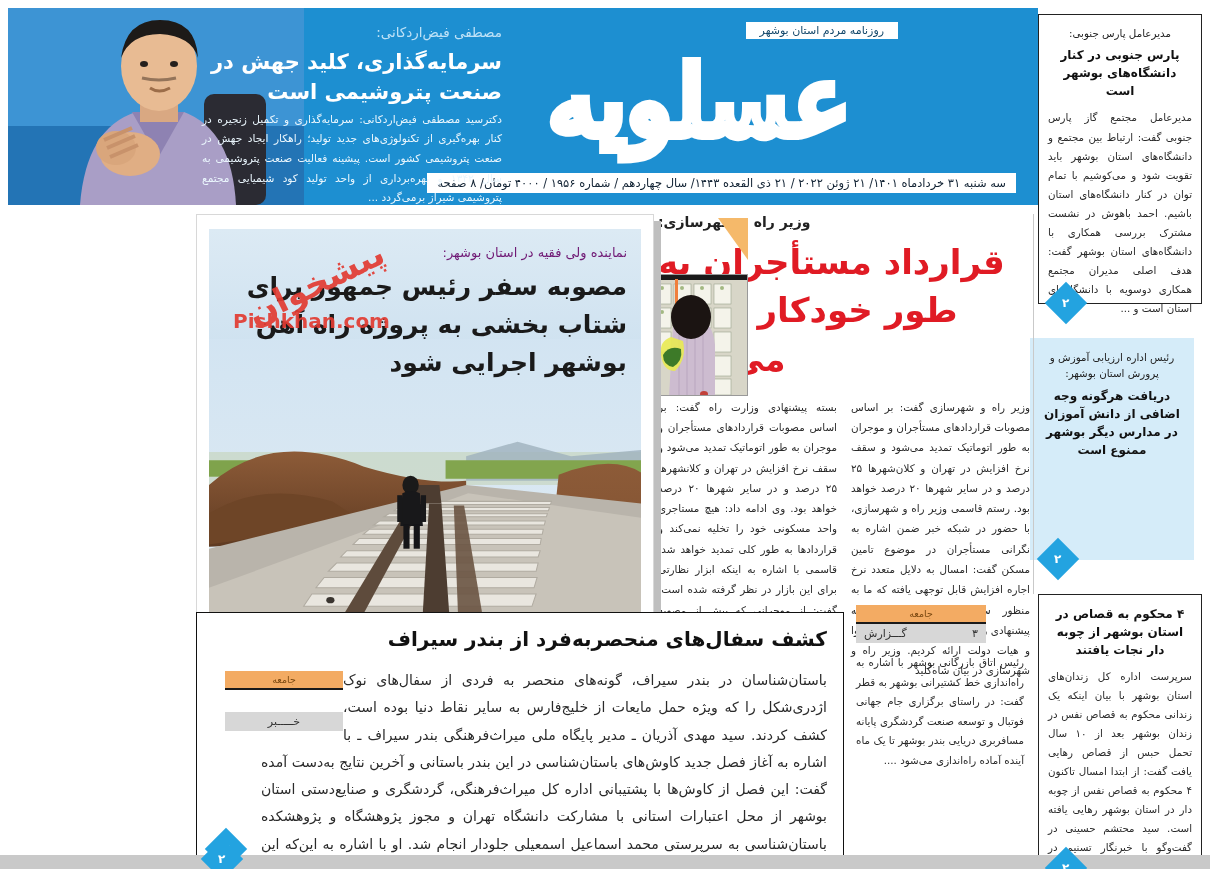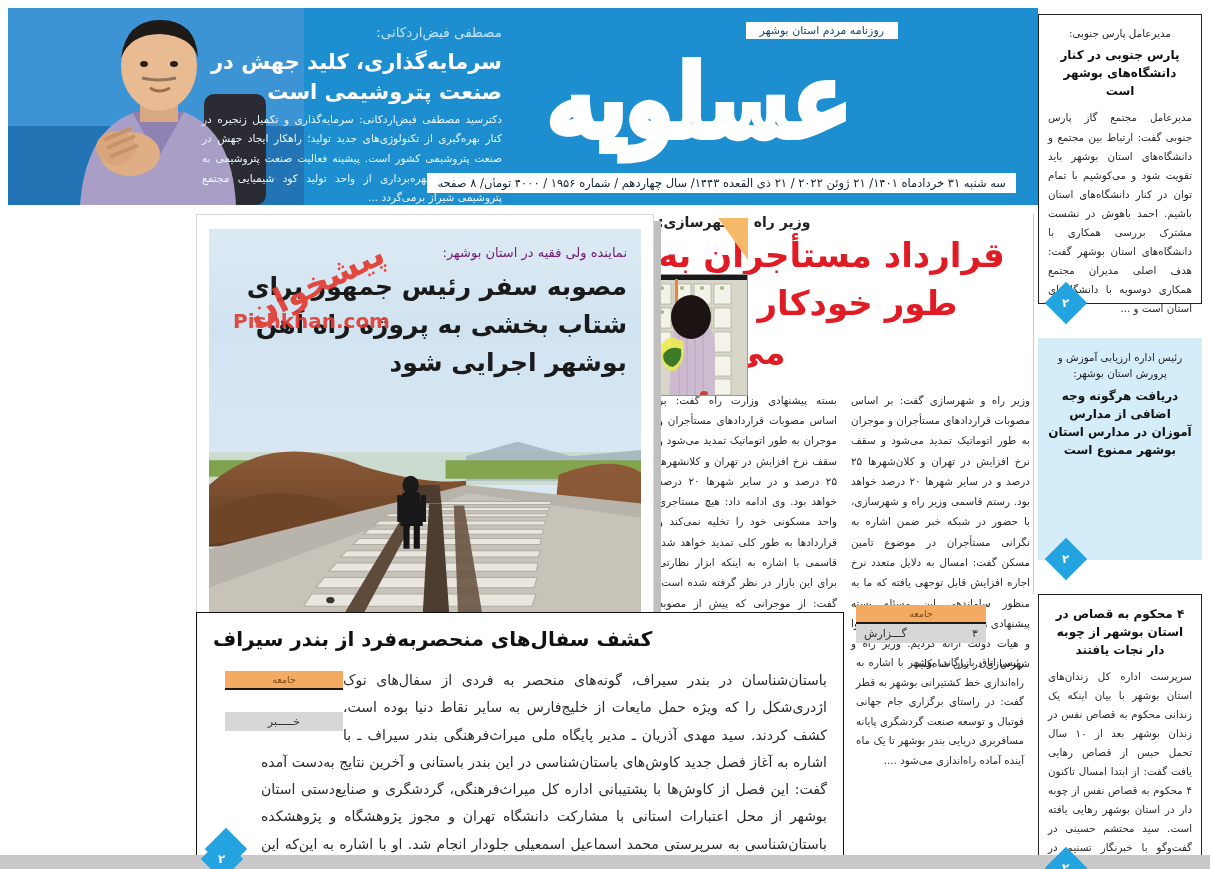--- a/index.html
+++ b/index.html
@@ -135,33 +135,33 @@
     background: #23a3e0;
     transform: rotate(45deg);
     display: flex; align-items: center; justify-content: center;
     z-index: 5;
   }
   .diamond span {
     transform: rotate(-45deg);
     color: #ffffff; font-size: 12px; font-weight: 700;
   }
   .sb1 { position: absolute; right:0; top: 6px; width: 164px; height: 290px; }
-  .sb2 { position: absolute; right:0; top: 330px; width: 164px; height: 222px; }
+  .sb2 { position: absolute; right:8px; top: 330px; width: 164px; height: 222px; }
   .sb3 { position: absolute; right:0; top: 586px; width: 164px; height: 275px; }
 
   
   .lead-story {
     position: absolute;
     right: 180px; top: 214px;
     width: 372px;
     direction: rtl; text-align: right;
   }
   .lead-kicker {
     font-size: 14px; color: #222; font-weight: 600;
-    text-align: left; margin-bottom: 1px;
+    text-align: left; margin-bottom: 8px;
   }
   .lead-head {
     font-size: 34px; font-weight: 700; color: #e01b24;
     line-height: 1.42; text-align: left; margin-bottom: 14px;
   }
   .lead-cols {
     display: flex; gap: 14px; direction: rtl;
   }
   .lead-col {
     flex: 1;
@@ -251,21 +251,21 @@
   .botcenter {
     position: absolute;
     right: 366px; left: 196px; top: 612px; height: 248px;
     border: 1px solid #111;
     background: #ffffff;
     padding: 14px 16px;
     direction: rtl; text-align: right;
   }
   .bc-head {
     font-size: 20px; font-weight: 700; color: #111;
-    text-align: left; margin-bottom: 16px;
+    text-align: right; margin-bottom: 16px;
   }
   .bc-catbox {
     float: left; width: 118px; margin: 4px 14px 6px 6px;
   }
   .bc-body {
     font-size: 14px; color: #2a2a2a; line-height: 1.95; text-align: justify; margin-left: 48px;
   }
   .botcenter .diamond { left: 10px; bottom: -15px; }
 
   
@@ -333,21 +333,21 @@
       <div class="side-kicker">مدیرعامل پارس جنوبی:</div>
       <div class="side-head">پارس جنوبی در کنار دانشگاه‌های بوشهر است</div>
       <div class="side-body">مدیرعامل مجتمع گاز پارس جنوبی گفت: ارتباط بین مجتمع و دانشگاه‌های استان بوشهر باید تقویت شود و می‌کوشیم با تمام توان در کنار دانشگاه‌های استان باشیم. احمد باهوش در نشست مشترک بررسی همکاری با دانشگاه‌های استان بوشهر گفت: هدف اصلی مدیران مجتمع همکاری دوسویه با دانشگاه‌های استان است و ...</div>
       <div class="diamond">
           <span>۲</span>
         </div>
     </div>
 
     <div class="side-card tinted sb2">
       <div class="side-kicker">رئیس اداره ارزیابی آموزش و پرورش استان بوشهر:</div>
-      <div class="side-head">دریافت هرگونه وجه اضافی از مدارس آموزان در مدارس استان بوشهر ممنوع است</div>
+      <div class="side-head">دریافت هرگونه وجه اضافی از دانش آموزان در مدارس دیگر بوشهر ممنوع است</div>
       <div class="diamond">
           <span>۲</span>
         </div>
     </div>
 
     <div class="side-card sb3">
       <div class="side-head">۴ محکوم به قصاص در استان بوشهر از چوبه دار نجات یافتند</div>
       <div class="side-body">سرپرست اداره کل زندان‌های استان بوشهر با بیان اینکه یک زندانی محکوم به قصاص نفس در زندان بوشهر بعد از ۱۰ سال تحمل حبس از قصاص رهایی یافت گفت: از ابتدا امسال تاکنون ۴ محکوم به قصاص نفس از چوبه دار در استان بوشهر رهایی یافته است. سید محتشم حسینی در گفت‌وگو با خبرنگار تسنیم در بوشهر، ترویج فرهنگ صلح و سازش را ...</div>
       <div class="diamond">
           <span>۲</span>

